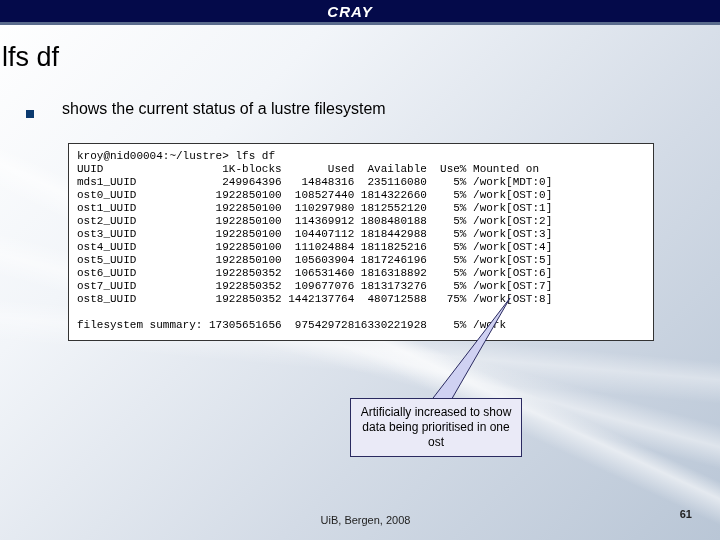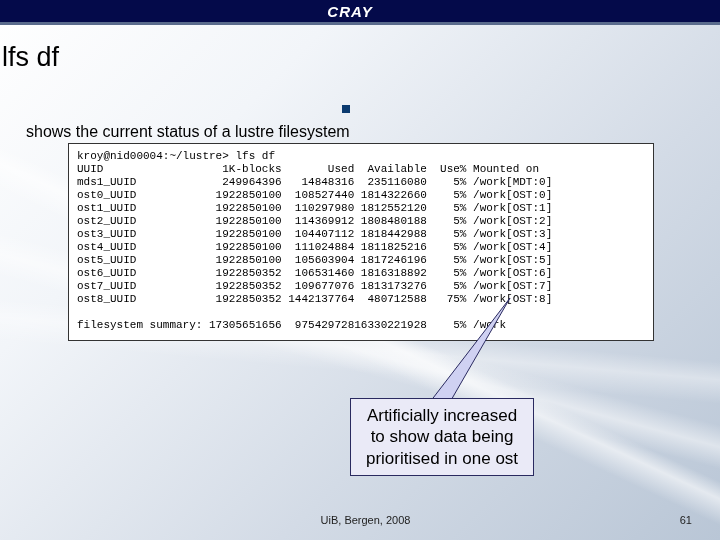--- a/index.html
+++ b/index.html
@@ -56,22 +56,21 @@
     left: 2px;
     font-size: 27px;
     color: #000;
   }
   .bullet-row {
     position: absolute;
     top: 100px;
     left: 26px;
     display: flex;
     align-items: flex-end;
-    gap: 10px;
-    flex-direction: column;
+    gap: 28px;
   }
   .bullet-square {
     width: 8px; height: 8px;
     background: #0b3a6f;
     margin-top: 5px;
     flex: none;
   }
   .bullet-text {
     font-size: 16px;
     color: #000;
@@ -103,41 +102,42 @@
     pointer-events: none;
   }
   .callout-wrap svg { position: absolute; left: 0; top: 0; }
   .callout-box {
     position: absolute;
     left: 20px;
     top: 102px;
     width: 158px;
     border: 1px solid #2a2a60;
     background: #eaeaf7;
-    font-size: 17px;
+    font-size: 12px;
     text-align: center;
-    padding: 6px 12px;
+    padding: 6px 6px;
     line-height: 1.25;
     pointer-events: auto;
   }
   .footer-center {
     position: absolute;
     bottom: 14px;
     left: 0; right: 0;
     text-align: center;
     font-size: 11px;
     color: #222;
     padding-left: 11px;
   }
   .footer-right {
     position: absolute;
-    bottom: 14px;
+    bottom: 20px;
     right: 28px;
     font-size: 11px;
     color: #222;
+    font-weight: bold;
   }
 </style>
 </head>
 <body>
 
 <div class="slide">
   <div class="rays"></div>
 
   <div class="topbar">
     <span class="logo">CRAY</span>

